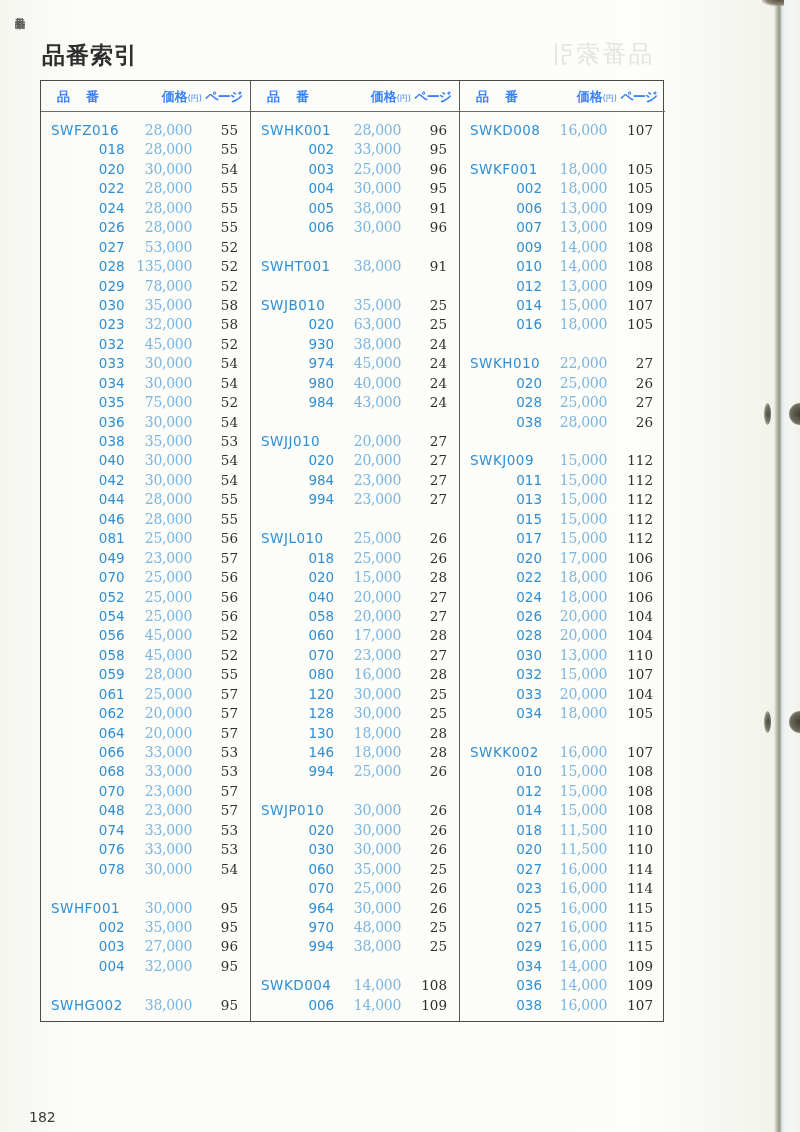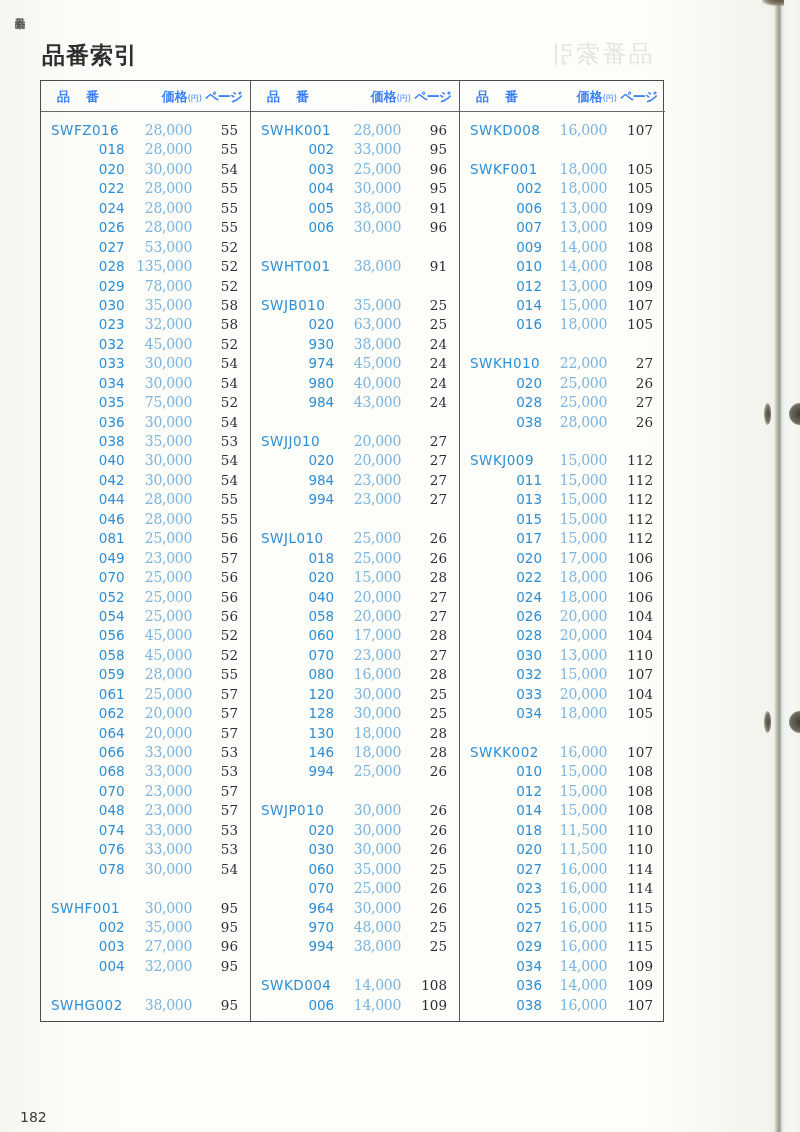--- a/index.html
+++ b/index.html
@@ -57,21 +57,21 @@
     font-family:"DejaVu Serif", serif; font-size:14px; color:#7bb5e0;
     line-height:19px; letter-spacing:-0.3px;
   }
   .page-val {
     position:absolute; right:12px; top:0;
     font-family:"DejaVu Serif", serif; font-size:13.5px; color:#2e2e2e;
     line-height:19px;
   }
   .c1 .part-no:not(.prefix), .c2 .part-no:not(.prefix) { right:60%; }
   .page-number {
-    position:absolute; left:20px; top:1109px; font-size:14px; color:#3a3a3a;
+    position:absolute; left:29px; top:1109px; font-size:14px; color:#3a3a3a;
   }
   .binding {
     position:absolute; left:774px; top:0; width:10px; height:1132px;
     background: linear-gradient(90deg, #f0f0ea 0%, #b8b8ac 30%, #9a9a8c 55%, #d9e6e8 80%, #f1f1ec 100%);
   }
   .binding-top {
     position:absolute; left:762px; top:0; width:34px; height:6px;
     background: radial-gradient(ellipse at 50% 0%, #5a5040 0%, #8a8070 50%, rgba(0,0,0,0) 80%);
   }
   .right-edge {

